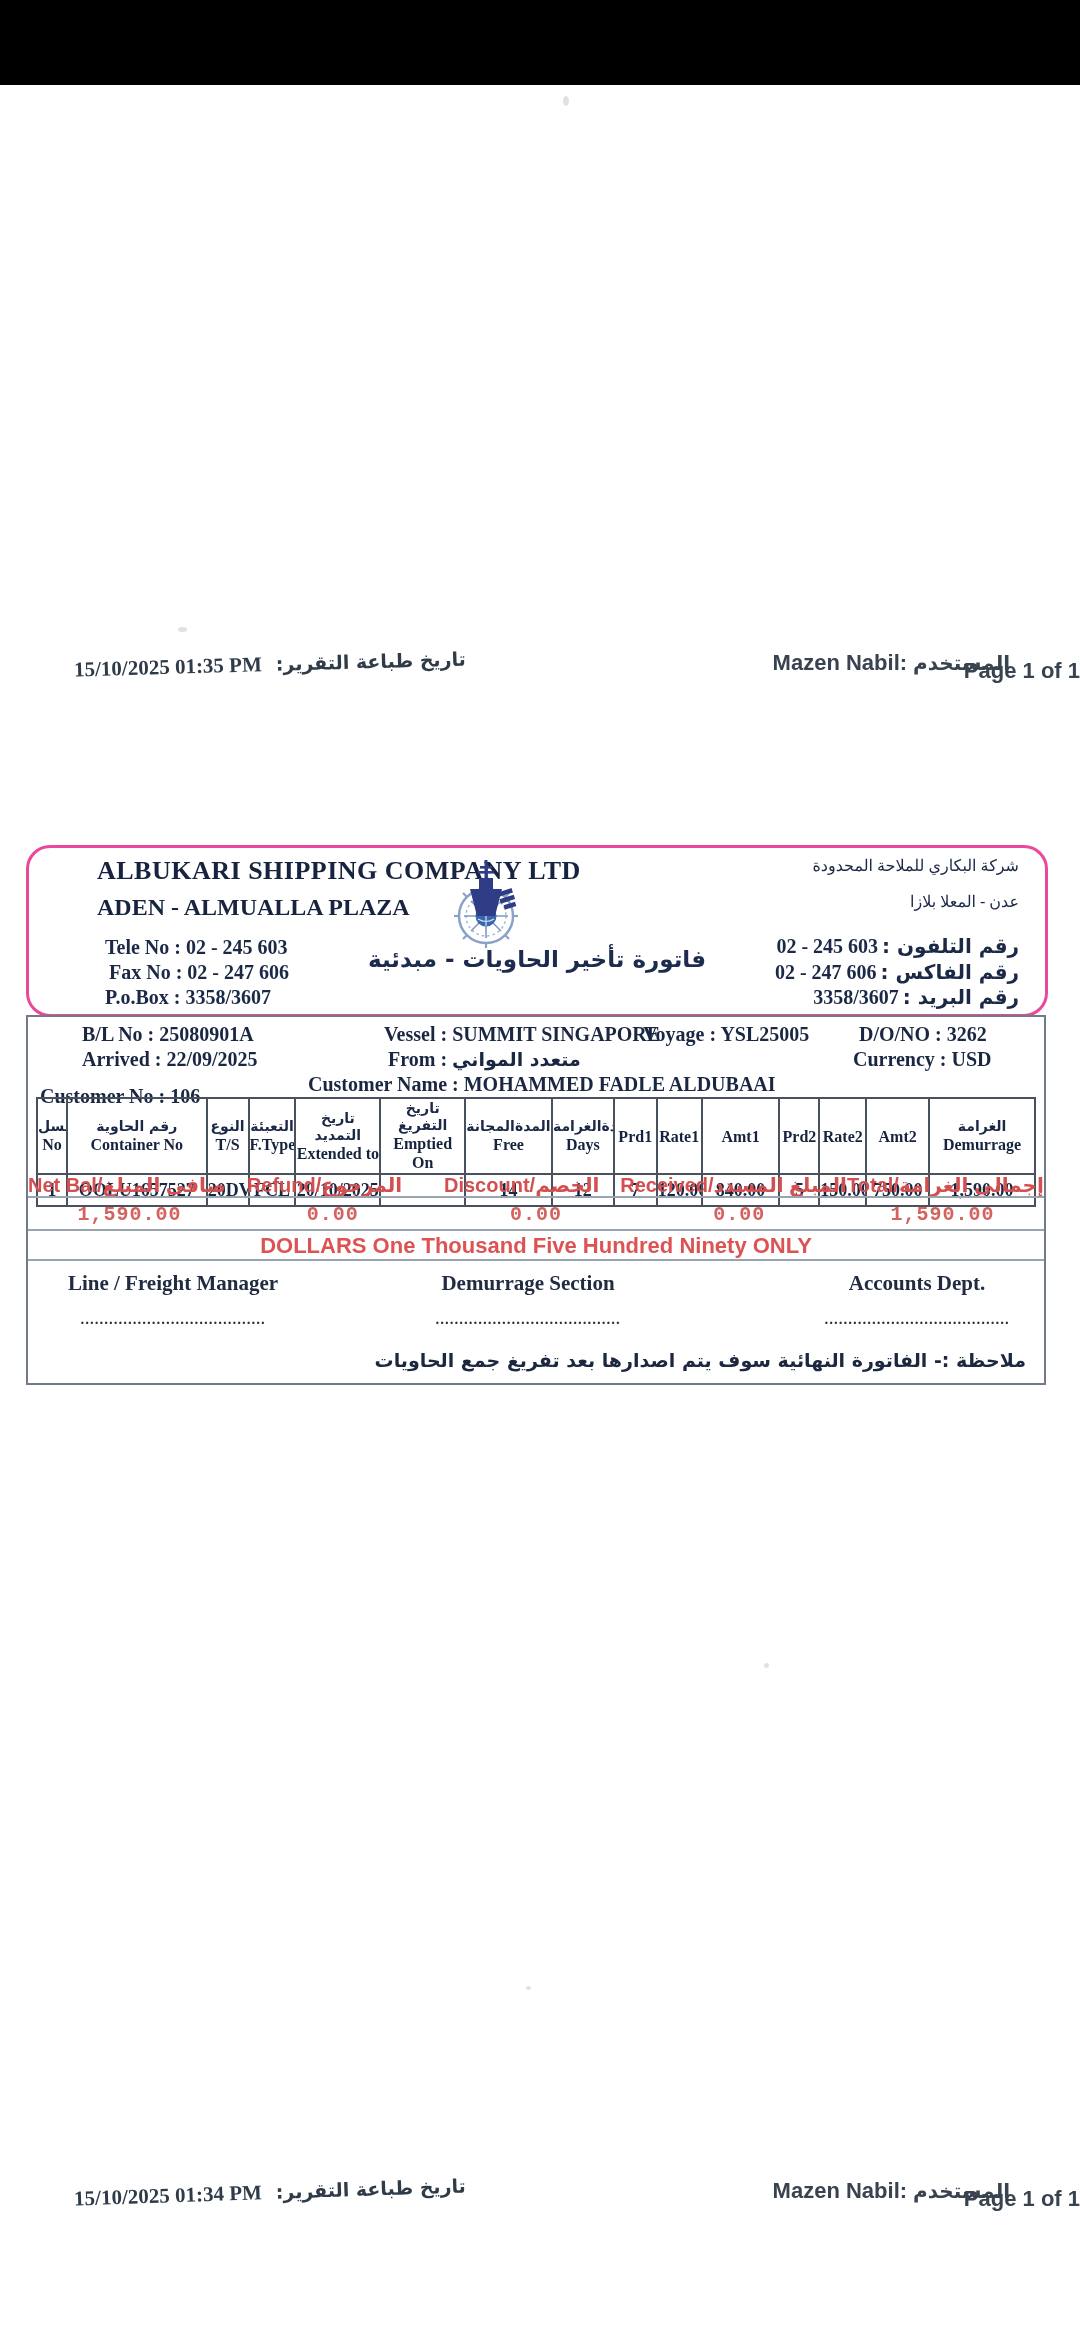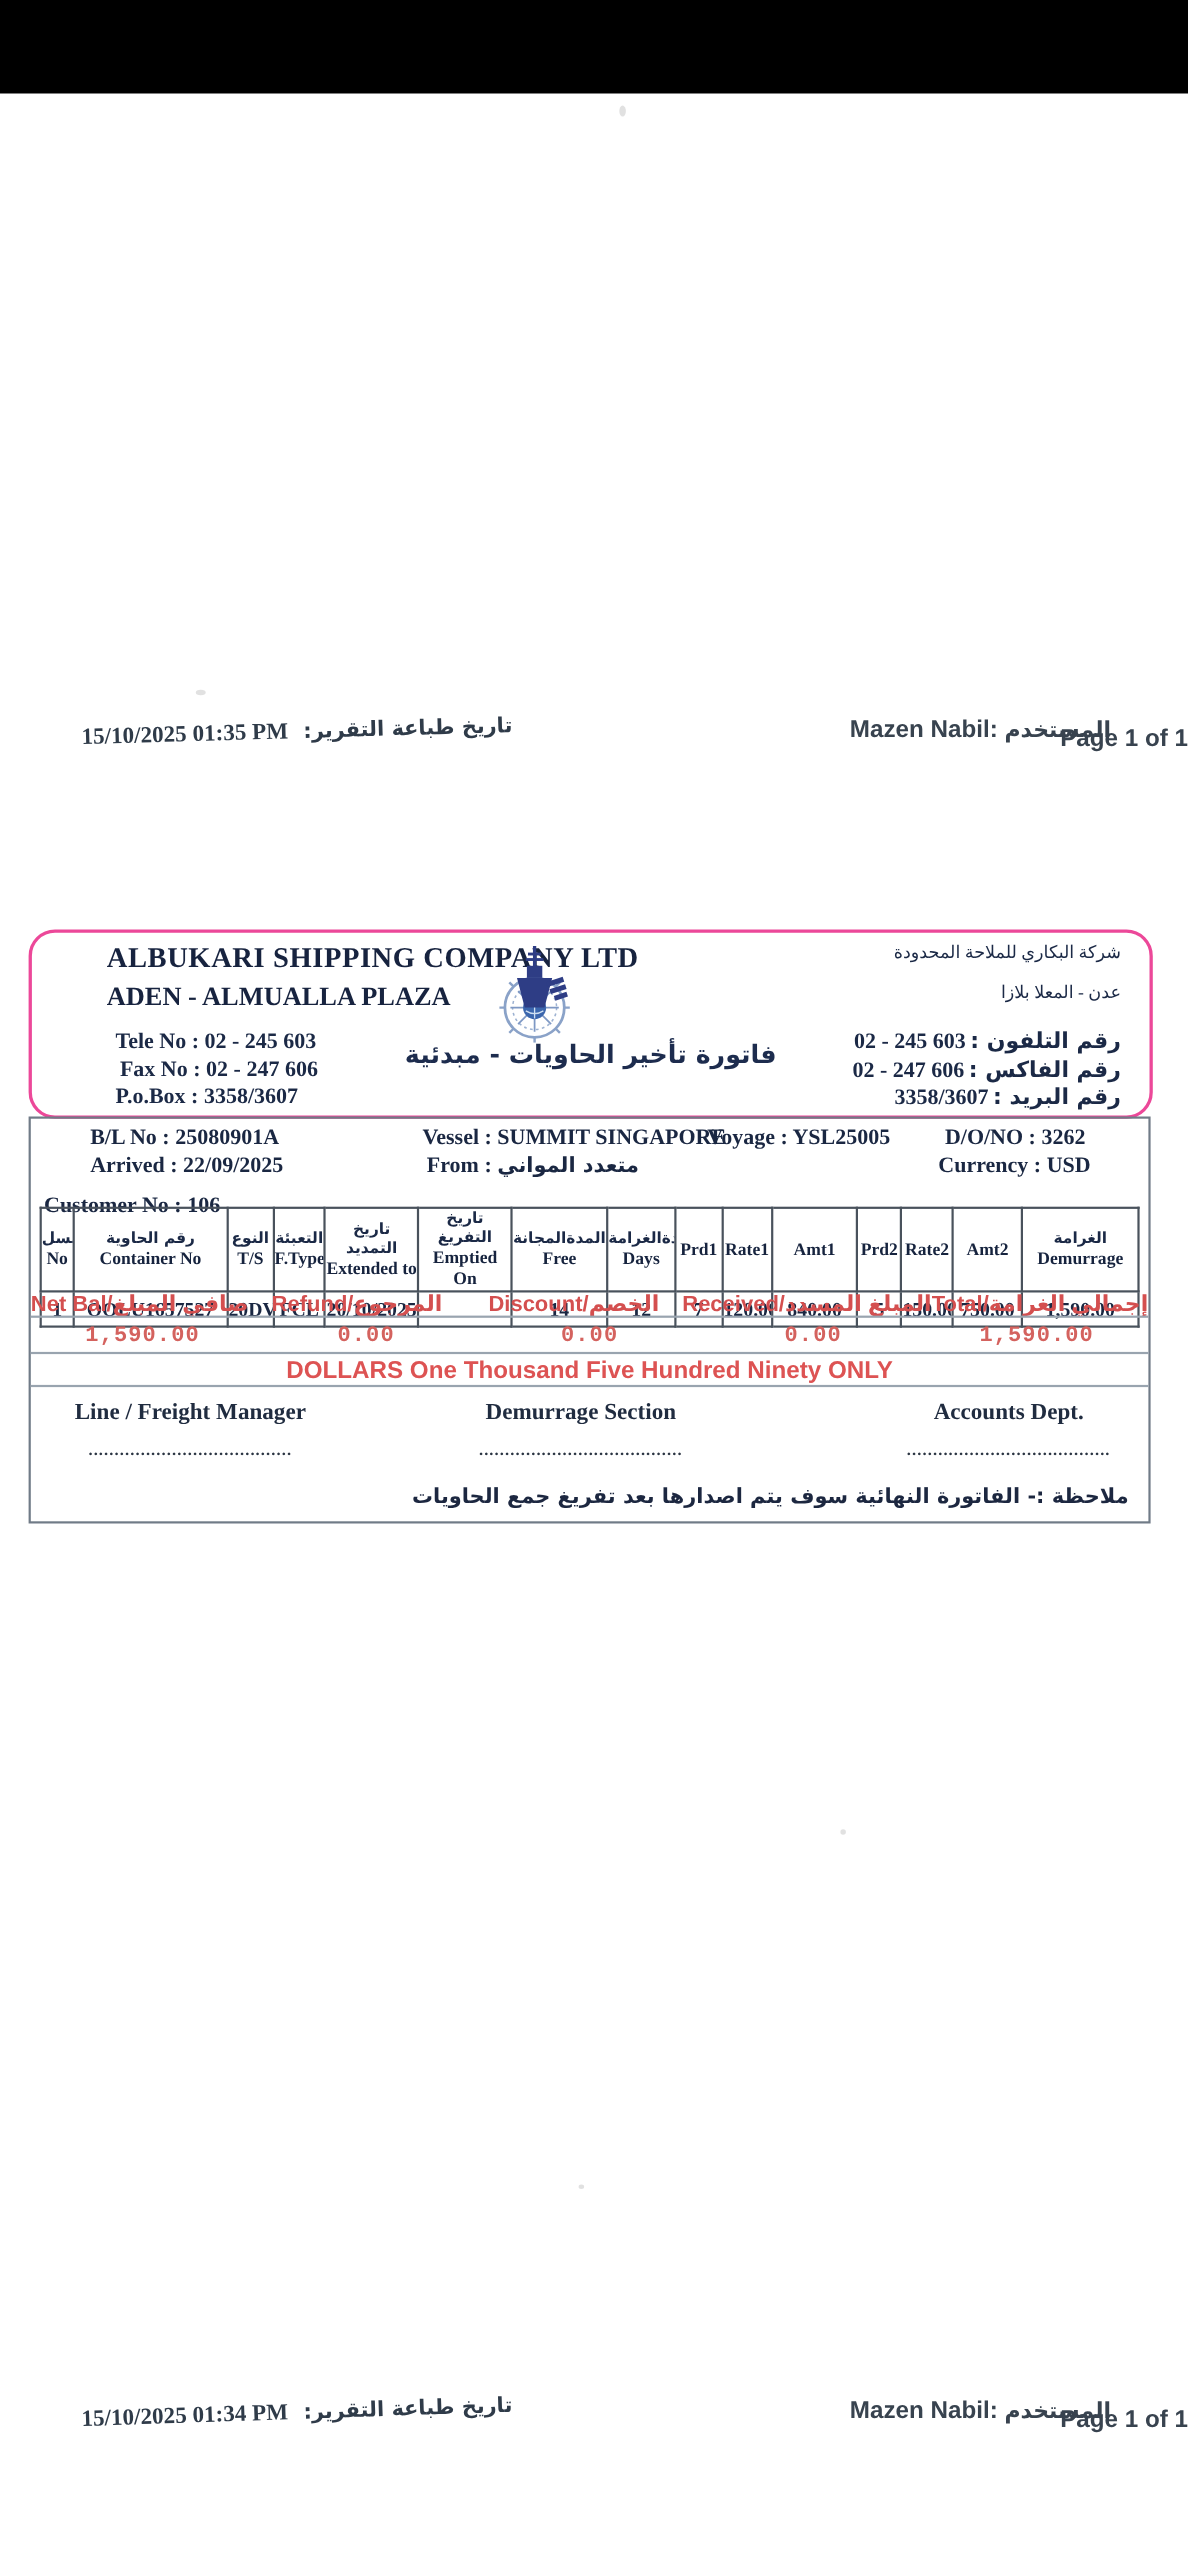--- a/index.html
+++ b/index.html
@@ -157,20 +157,21 @@
   <div class="kv" style="left:54px;top:6px;"><span>B/L No :</span> <span>25080901A</span></div>
   <div class="kv" style="left:356px;top:6px;"><span>Vessel :</span> <span>SUMMIT SINGAPORE</span></div>
   <div class="kv" style="left:615px;top:6px;"><span>Voyage :</span> <span>YSL25005</span></div>
   <div class="kv" style="left:831px;top:6px;"><span>D/O/NO :</span> <span>3262</span></div>
 
   <div class="kv" style="left:54px;top:31px;"><span>Arrived :</span> <span>22/09/2025</span></div>
   <div class="kv" style="left:360px;top:31px;"><span>From :</span> <span class="arv" dir="rtl">متعدد المواني</span></div>
   <div class="kv" style="left:825px;top:31px;"><span>Currency :</span> <span>USD</span></div>
 
   <div class="kv" style="left:12px;top:68px;font-family:Liberation Serif, serif;"><span>Customer No :</span> <span>106</span></div>
+  <div class="kv" style="left:280px;top:56px;"><span>Customer Name :</span> <span>MOHAMMED FADLE ALDUBAAI</span></div>
 
   <table class="charges">
     <colgroup>
       <col style="width:3%">
         <col style="width:14%">
         <col style="width:4.2%">
         <col style="width:4.7%">
       <col style="width:8.5%">
         <col style="width:8.5%">
         <col style="width:8.7%">

